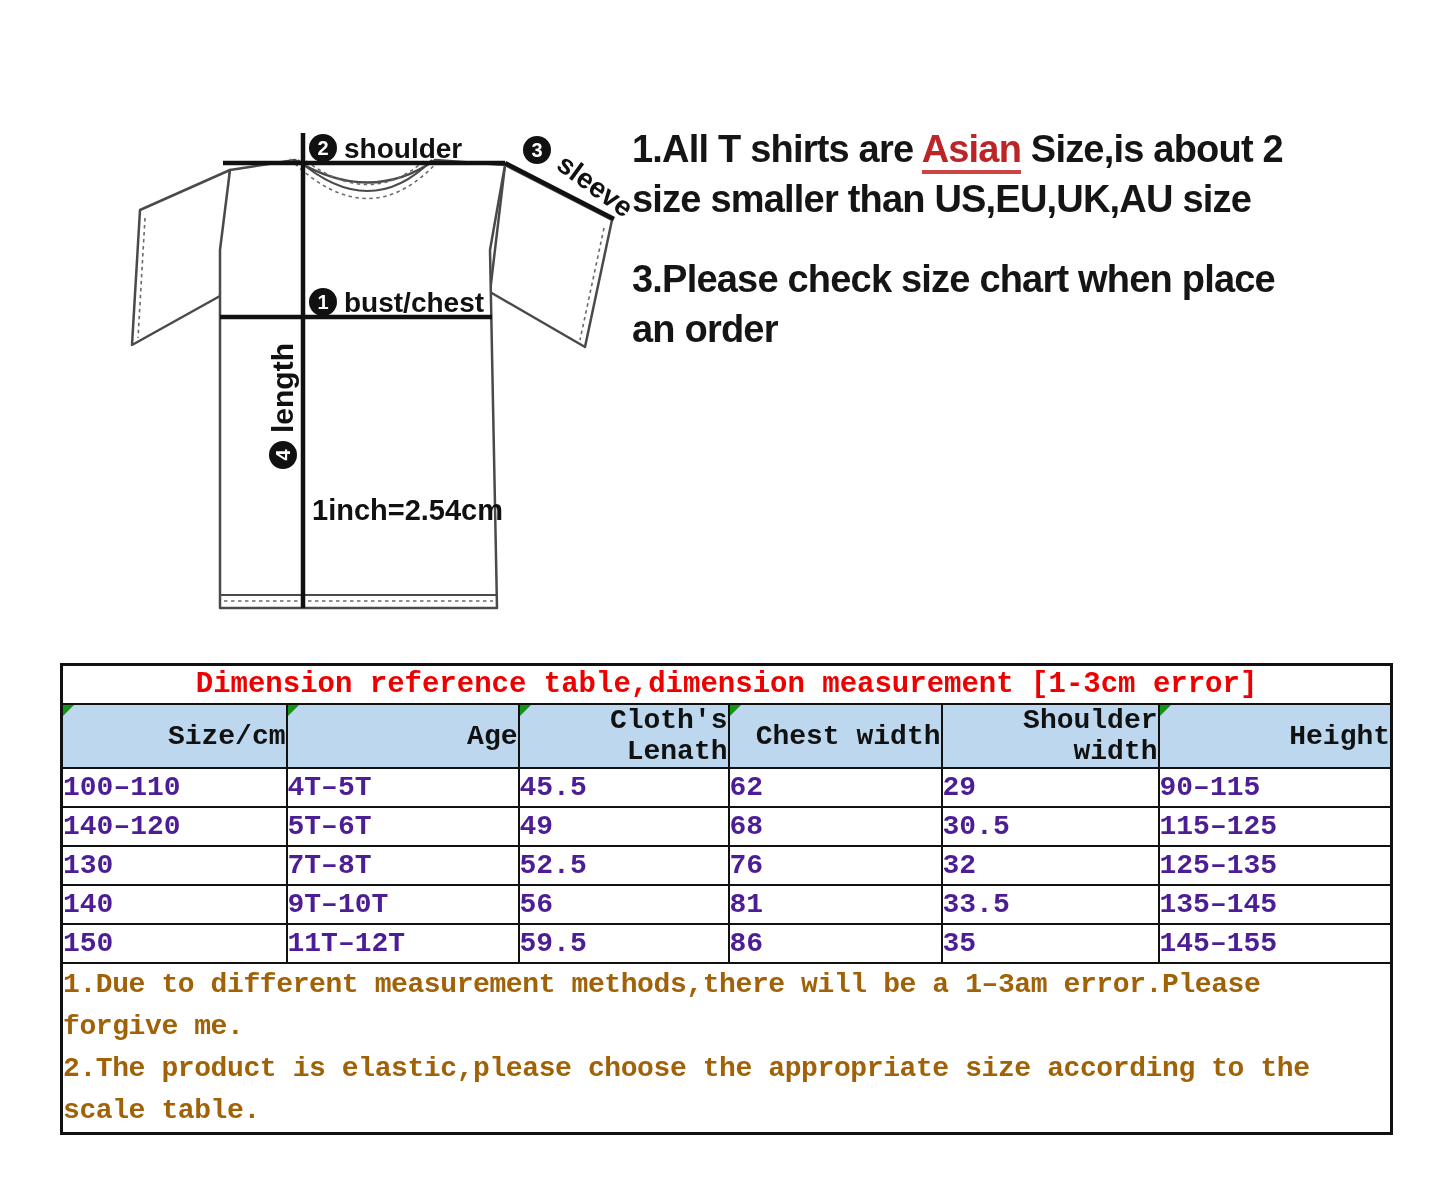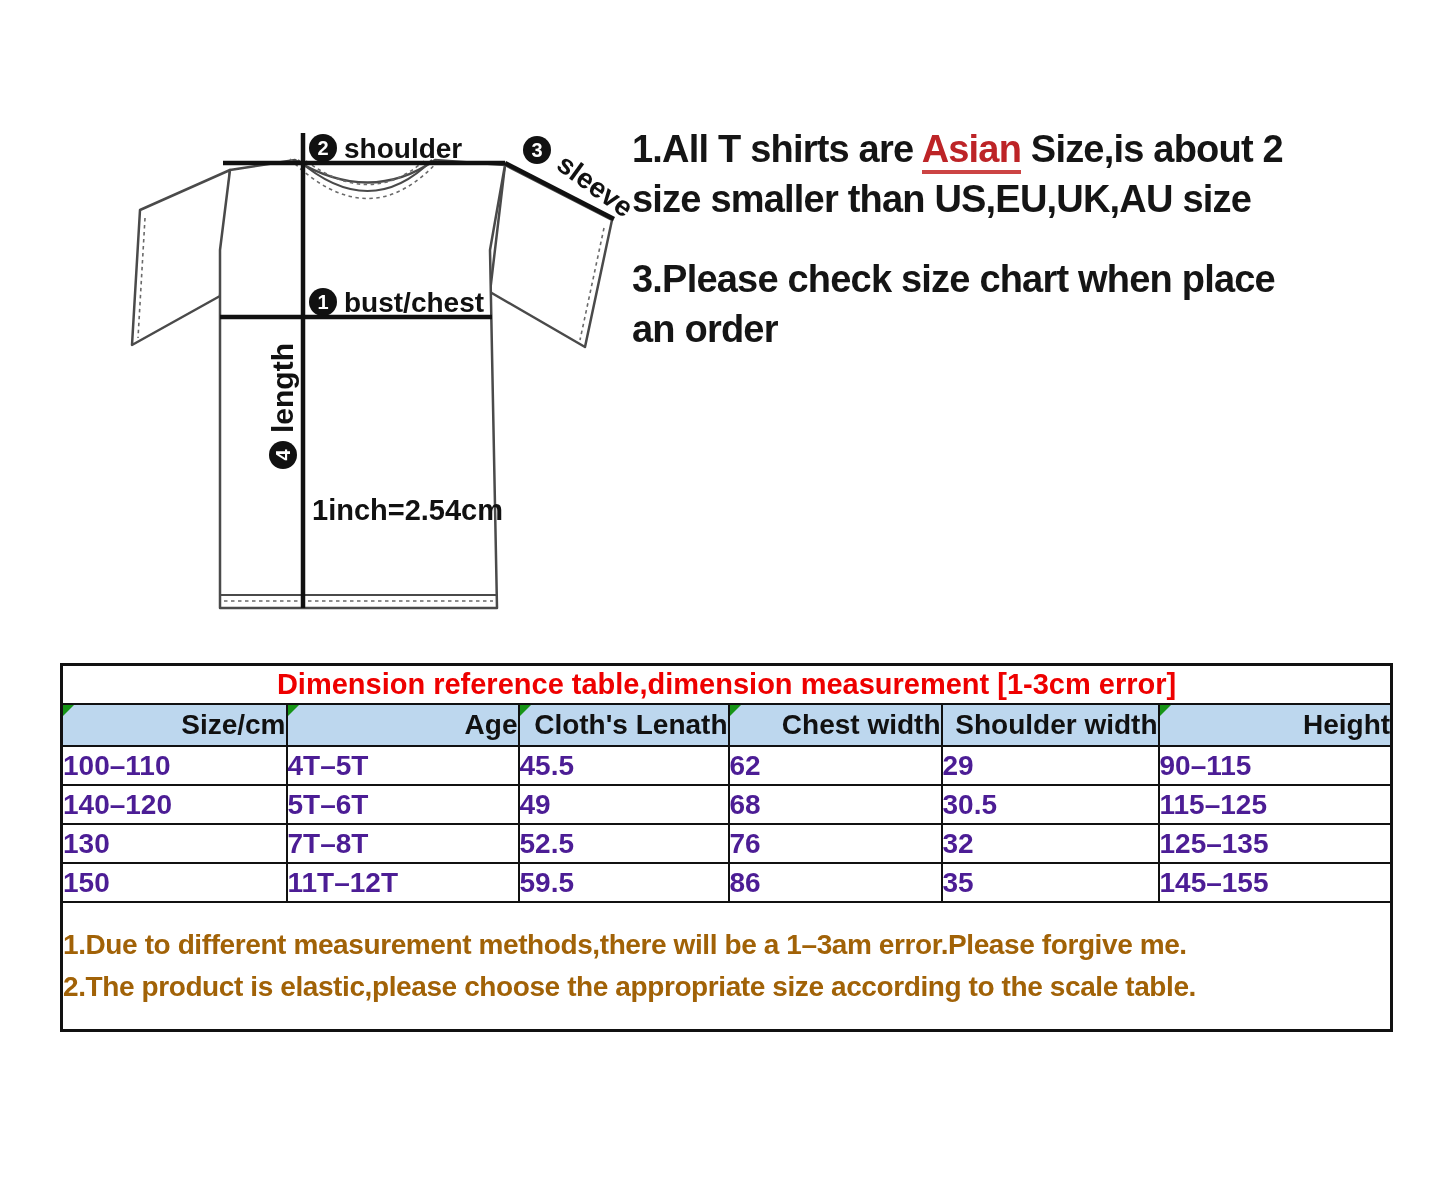--- a/index.html
+++ b/index.html
@@ -28,21 +28,21 @@
     margin:12px 0 30px 0;font-size:38px;font-weight:bold;line-height:50px;
     letter-spacing:-0.8px;color:#151515;white-space:pre-line;
   }
   .asian{color:#bd2427;border-bottom:4px solid #c44;padding-bottom:0px;}
 
   
   .size-table{
     position:absolute;left:60px;top:663px;width:1330px;border-collapse:collapse;
     table-layout:fixed;background:#ffffff;
   }
-  .size-table td,.size-table th{border:2px solid #111111;padding:0;}
+  .size-table td,.size-table th{border:2px solid #111111;padding:0;font-family:Liberation Mono, monospace;}
   .size-table{border:3px solid #111111;}
   .tbl-title{
     height:37px;text-align:center;vertical-align:middle;color:#ee0000;
     font-size:29px;font-weight:bold;background:#ffffff;
   }
   .size-table th.hdr{
     position:relative;height:40px;background:#bdd7ee;font-size:28px;font-weight:bold;
     text-align:right;vertical-align:middle;color:#111111;
   }
   .corner-tri{
@@ -174,20 +174,28 @@
         </tr>
         <tr>
           <td class="cell">130</td>
           <td class="cell">7T–8T</td>
           <td class="cell">52.5</td>
           <td class="cell">76</td>
           <td class="cell">32</td>
           <td class="cell">125–135</td>
         </tr>
         <tr>
+          <td class="cell">140</td>
+          <td class="cell">9T–10T</td>
+          <td class="cell">56</td>
+          <td class="cell">81</td>
+          <td class="cell">33.5</td>
+          <td class="cell">135–145</td>
+        </tr>
+        <tr>
           <td class="cell">150</td>
           <td class="cell">11T–12T</td>
           <td class="cell">59.5</td>
           <td class="cell">86</td>
           <td class="cell">35</td>
           <td class="cell">145–155</td>
         </tr>
         <tr>
         <td class="notes-cell" colspan="6">
           <div class="note-line">1.Due to different measurement methods,there will be a 1–3am error.Please forgive me.</div>

